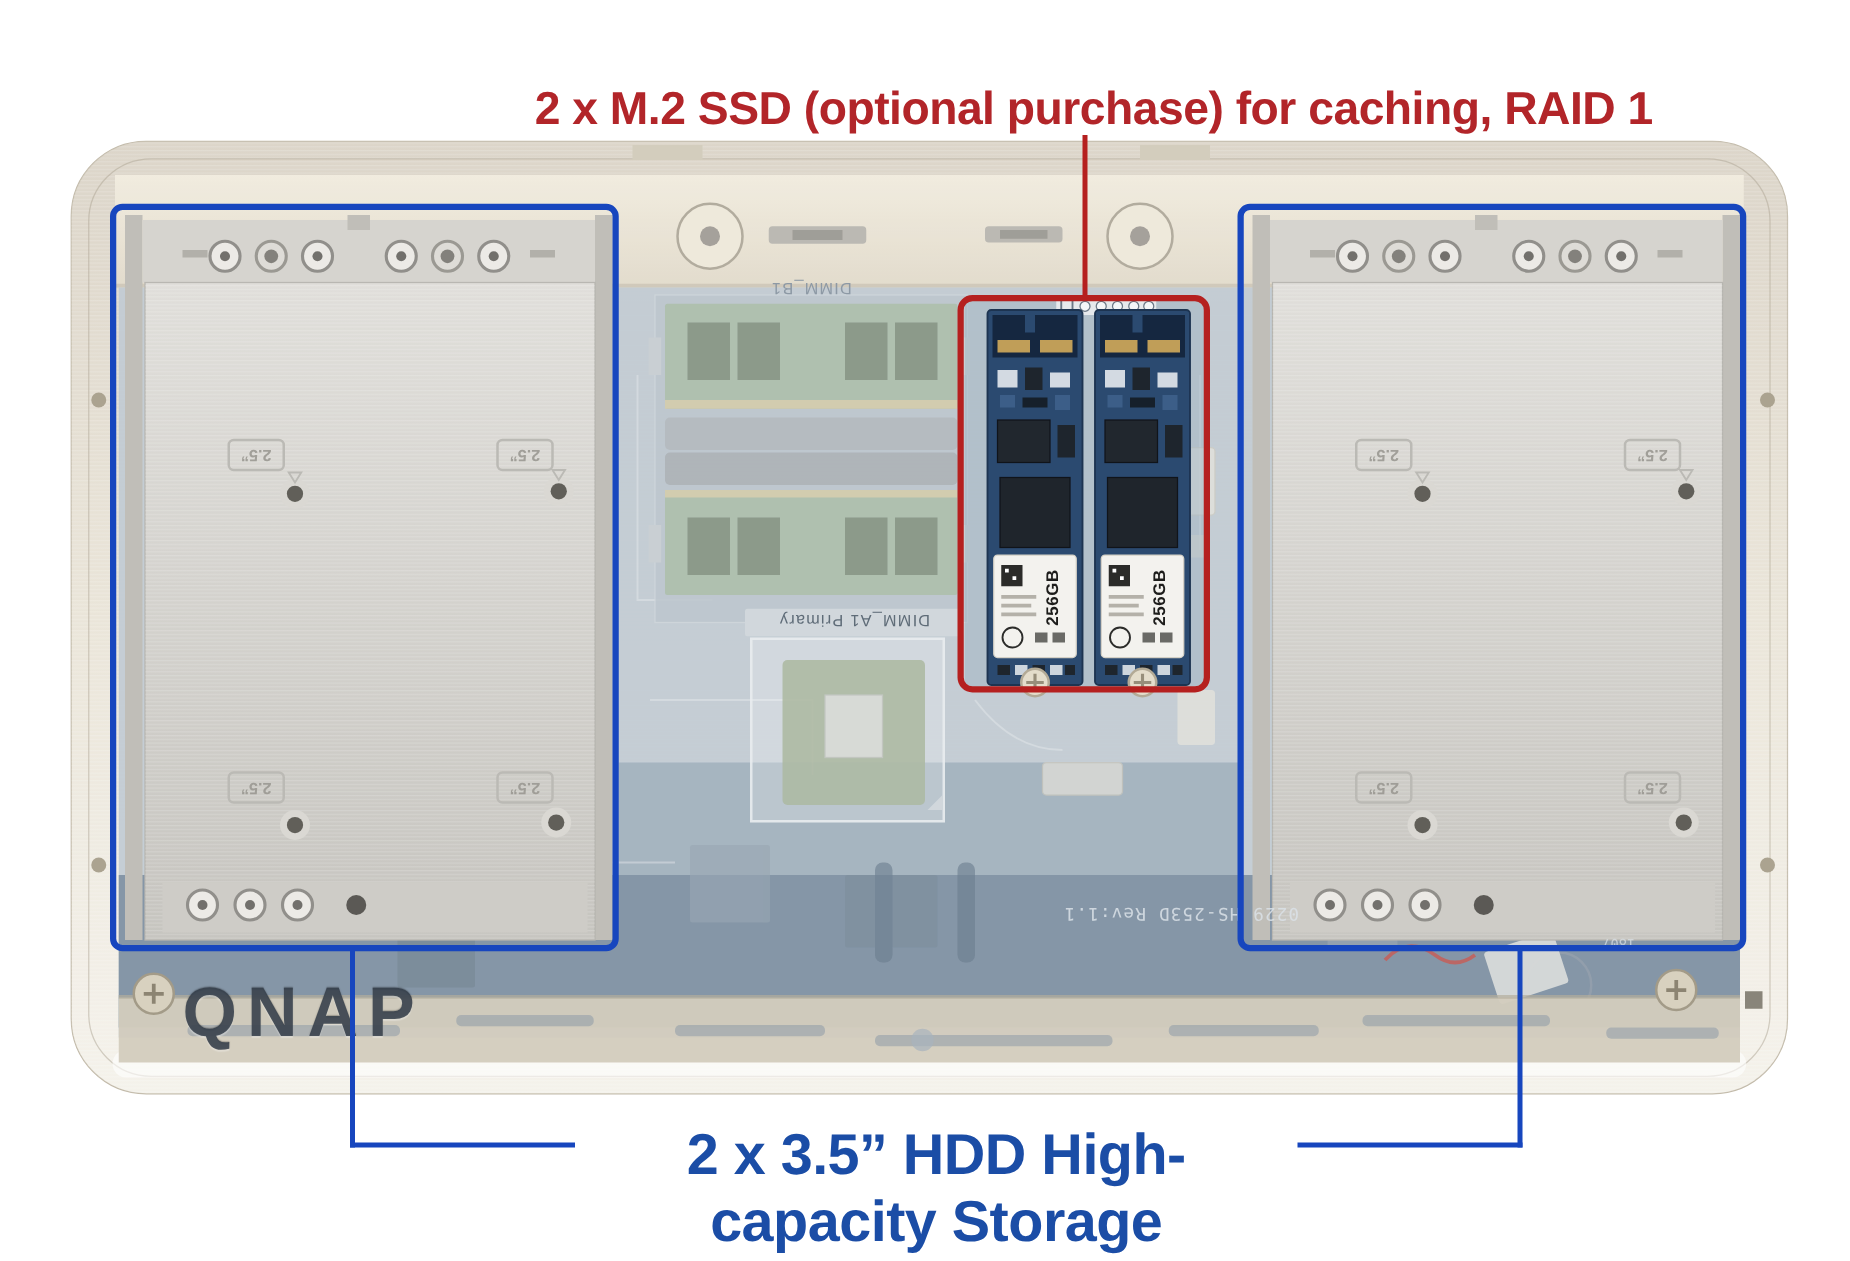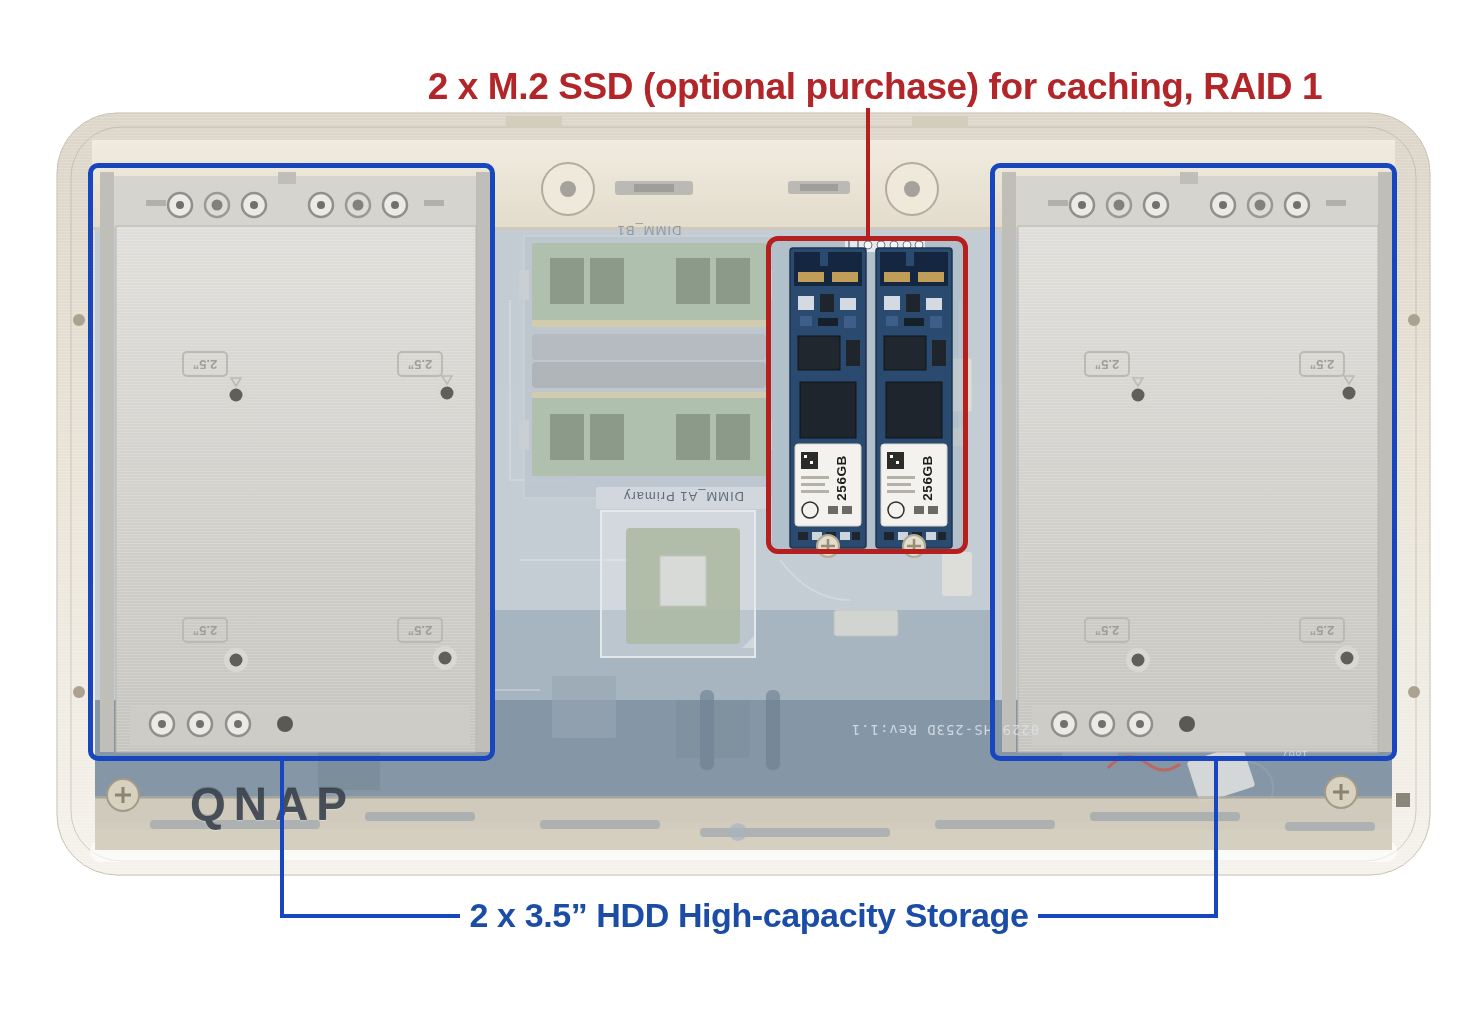--- a/index.html
+++ b/index.html
@@ -11,26 +11,26 @@
   .abox{position:absolute;box-sizing:border-box;border-radius:10px;background:transparent;}
   .box-blue{border:5px solid #1746BE;}
   .box-red{border:5px solid #B5201F;border-radius:12px;}
   .lead{position:absolute;background:#1746BE;}
   .lead-red{position:absolute;background:#B5201F;}
 
   
   .label-red{position:absolute;left:420px;top:66px;width:910px;text-align:center;
              color:#B22529;font-size:37px;font-weight:600;letter-spacing:-0.4px;}
   .label-blue{position:absolute;left:460px;top:896px;width:578px;text-align:center;
-              color:#1B4DA6;font-size:34px;font-weight:600;letter-spacing:-0.4px;}
+              color:#1B4DA6;font-size:46px;font-weight:600;letter-spacing:-0.4px;}
 
   
   .ph{position:absolute;pointer-events:none;}
-  .logo-qnap{left:146px;top:777px;font-size:46px;font-weight:800;letter-spacing:8px;
-             color:rgba(50,60,72,0.85);text-shadow:0 1px 1px rgba(255,255,255,0.30),0 -1px 1px rgba(0,0,0,0.25);margin-left:44px;}
+  .logo-qnap{left:146px;top:777px;font-size:56px;font-weight:800;letter-spacing:8px;
+             color:rgba(50,60,72,0.85);text-shadow:0 1px 1px rgba(255,255,255,0.30),0 -1px 1px rgba(0,0,0,0.25);}
   .silkscreen{left:810px;top:722px;width:270px;text-align:center;font-family:"DejaVu Sans Mono",monospace;
               font-size:14px;color:#dbe2e8;opacity:.85;letter-spacing:1px;transform:rotate(180deg);}
   .silkscreen-sm{left:1268px;top:748px;width:54px;text-align:center;font-family:"DejaVu Sans Mono",monospace;
               font-size:11px;color:#dbe2e8;opacity:.7;transform:rotate(180deg);}
   .dimm-top{left:589px;top:223px;width:120px;text-align:center;font-size:13px;color:#8d99a5;
             transform:rotate(180deg);letter-spacing:1px;}
   .dimm-bot{left:596px;top:489px;width:175px;text-align:center;font-size:13px;color:#5f6c78;
             transform:rotate(180deg);letter-spacing:1px;}
   .stamp{position:absolute;width:44px;height:24px;line-height:24px;text-align:center;
          font-size:13px;font-weight:bold;color:#9b9993;transform:rotate(180deg);opacity:.9;}

